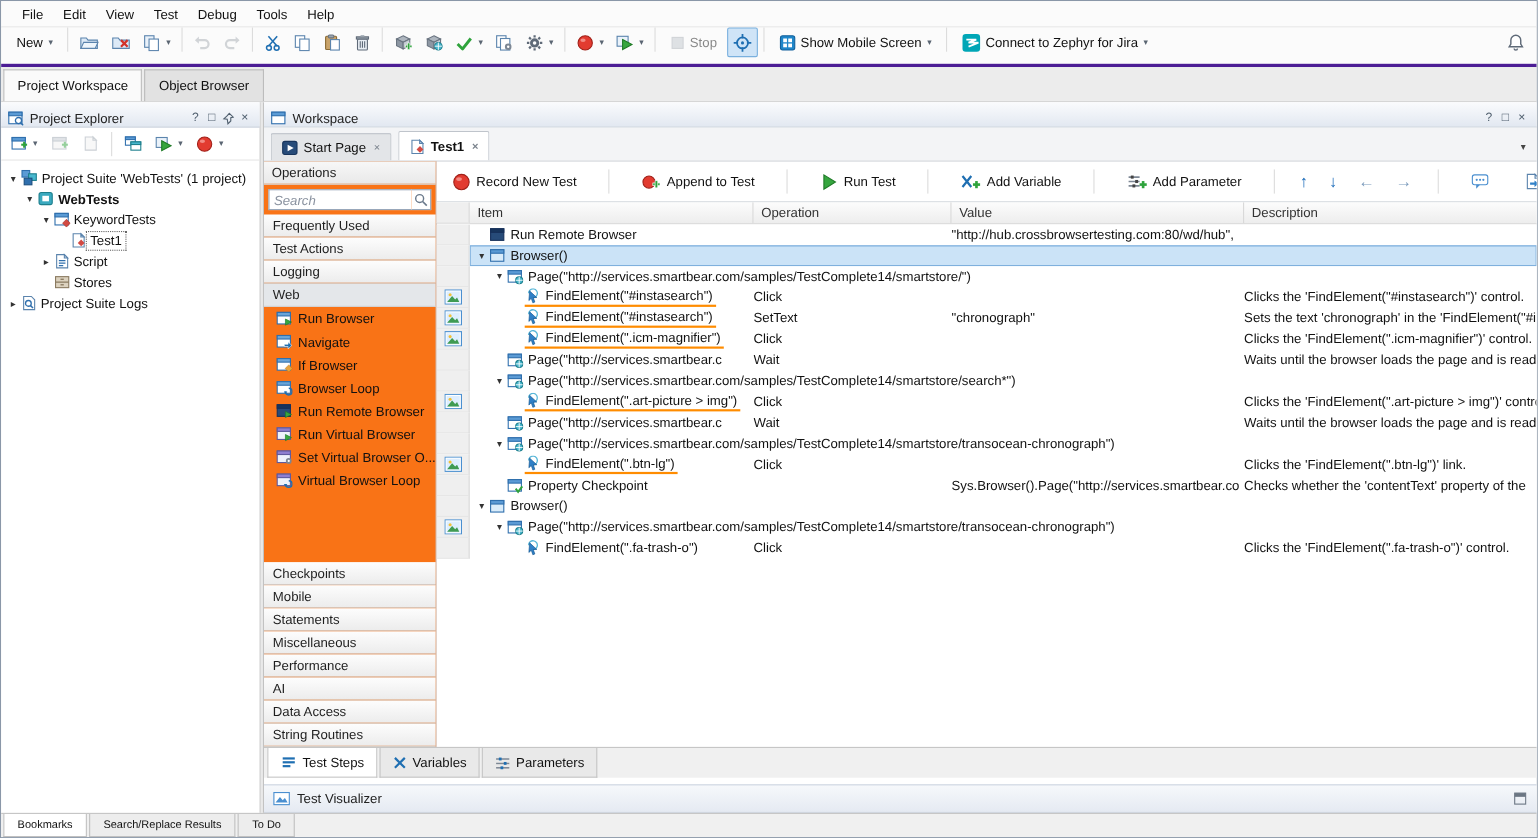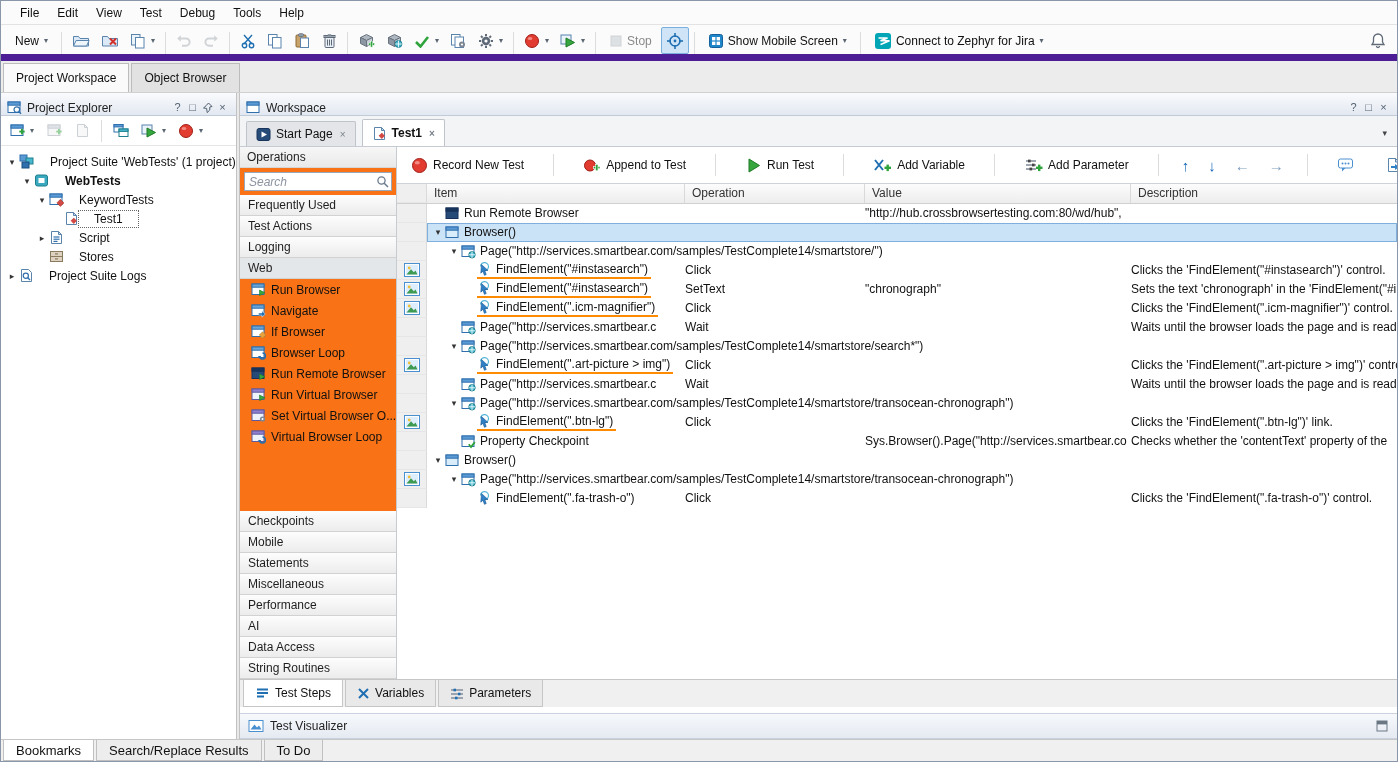--- a/index.html
+++ b/index.html
@@ -1,39 +1,39 @@
 <!DOCTYPE html>
 <html><head>
 <meta charset="utf-8">
 <style>
 *{margin:0;padding:0;box-sizing:border-box;cursor:default}
 body{font-family:"Liberation Sans",sans-serif;font-size:12px;color:#111;background:#dcdcdc}
 .app{position:relative;width:1398px;height:762px;background:#f0f0f0;border:1px solid #8a97a8;overflow:hidden;display:flex;flex-direction:column}
 .menubar{height:24px;background:#fbfbfb;border-bottom:1px solid #e3e3e3;display:flex;align-items:center;padding-left:10px}
 .menu-item{padding:0 9px;line-height:22px}
-.toolbar{height:36px;background:#fbfbfb;border-bottom:7px solid #4c1d95;display:flex;align-items:flex-end;padding:0 6px;gap:1px}
+.toolbar{height:36px;background:#fbfbfb;border-bottom:3px solid #4c1d95;display:flex;align-items:flex-start;padding:0 6px;gap:1px}
 .tbtn{height:27px;min-width:26px;display:flex;align-items:center;justify-content:center;gap:4px;padding:0 4px;border:1px solid transparent;border-radius:2px}
 .tbtn.labeled{padding:0 7px}
 .tbtn.active{background:#cfe4f7;border-color:#7ab0de}
 .tbtn.disabled{opacity:.5}
 .caret{font-size:8px;color:#5a6572;margin-left:1px}
 .tsep{width:1px;height:22px;background:#dcdcdc;margin:0 4px;flex:none}
 .flex1{flex:1}
 .maintabs{height:32px;background:#ececec;display:flex;align-items:flex-end;padding-left:2px;border-bottom:1px solid #d0d0d0}
 .mtab{height:26px;display:flex;align-items:center;padding:14px 12px;border:1px solid #bcbcbc;border-bottom:none;background:#e2e2e2;margin-right:2px}
 .mtab.active{background:#fafafa;height:28px}
 .content{flex:1;display:flex;background:#e9e9e9;min-height:0}
 .leftpanel{width:236px;background:#fff;border-right:1px solid #c2c2c2;display:flex;flex-direction:column}
 .phead{height:23px;background:linear-gradient(#fafbfd,#e2e8f1);border-bottom:1px solid #c2cbd8;display:flex;align-items:flex-end;gap:5px;padding:0 6px;color:#222;flex:none}
 .hbtn{width:15px;text-align:center;color:#51606f;font-size:11px;line-height:15px;display:inline-flex;align-items:center;justify-content:center}
 .petoolbar{height:30px;display:flex;align-items:center;gap:2px;padding:0 4px;border-bottom:1px solid #e6e6e6;flex:none}
 .tree{flex:1;padding-top:6px;overflow:hidden}
 .pe-row{height:19px;display:flex;align-items:center;white-space:nowrap}
 .tarrow{width:14px;text-align:center;color:#333;font-size:9px;flex:none}
-.pe-label{padding:1px 15px}
+.pe-label{padding:1px 3px}
 .pe-row.sel .pe-label{outline:1px dotted #666;background:#fff}
 .pe-row.bold .pe-label{font-weight:bold}
 .ic{display:inline-flex;align-items:center;justify-content:center;flex:none}
 .ic svg{display:block}
 .vsplit{width:2px;background:#e9e9e9}
 .workspace{flex:1;display:flex;flex-direction:column;background:#fff;border-left:1px solid #c2c2c2;min-width:0}
 .doctabs-strip{height:30px;display:flex;align-items:flex-end;padding:0 6px;background:#f3f4f6;flex:none}
 .doctabs{display:flex;align-items:flex-end;gap:6px}
 .dtab{height:25px;display:flex;align-items:center;gap:5px;padding:0 9px;background:#e3e5e8;border:1px solid #bfc4cb;border-bottom:none;border-radius:2px 2px 0 0}
 .dtab.active{background:#fff;height:27px;font-weight:bold}
@@ -75,21 +75,21 @@
 .c-op{width:180px;flex:none;overflow:hidden}
 .c-val{width:266px;flex:none;overflow:hidden}
 .c-desc{flex:1;overflow:hidden}
 .iwrap{display:inline-flex;align-items:center;gap:4px;padding:0 3px 1px 0;height:17px}
 .iwrap.ul{border-bottom:2px solid #ff8c00}
 .btabs{height:28px;background:#f0f0f0;border-top:1px solid #c6c6c6;display:flex;padding-left:3px;flex:none}
 .btab{height:27px;display:flex;align-items:center;gap:5px;padding:0 11px;background:#e9e9e9;border:1px solid #c6c6c6;border-top:none;margin-right:2px}
 .btab.active{background:#fff}
 .visualizer{height:26px;margin-top:6px;background:linear-gradient(#f6f8fb,#e5eaf2);border-top:1px solid #c9d2de;border-bottom:1px solid #c9d2de;display:flex;align-items:center;gap:6px;padding:0 8px;color:#222;flex:none}
 .bottombar{height:22px;background:#f0f0f0;border-top:1px solid #c6c6c6;display:flex;align-items:stretch;padding-left:2px;flex:none}
-.bbtab{display:flex;align-items:center;padding:0 12px;border:1px solid #c0c0c0;border-top:none;background:#ededed;margin-right:2px;font-size:13px}
+.bbtab{display:flex;align-items:center;padding:0 12px;border:1px solid #c0c0c0;border-top:none;background:#ededed;margin-right:2px;font-size:10px}
 .bbtab.active{background:#fff}
 </style>
 </head>
 <body>
 
 <div class="app">
   <div class="menubar" id="menubar">
       <div class="menu-item">File</div>
       <div class="menu-item">Edit</div>
       <div class="menu-item">View</div>

